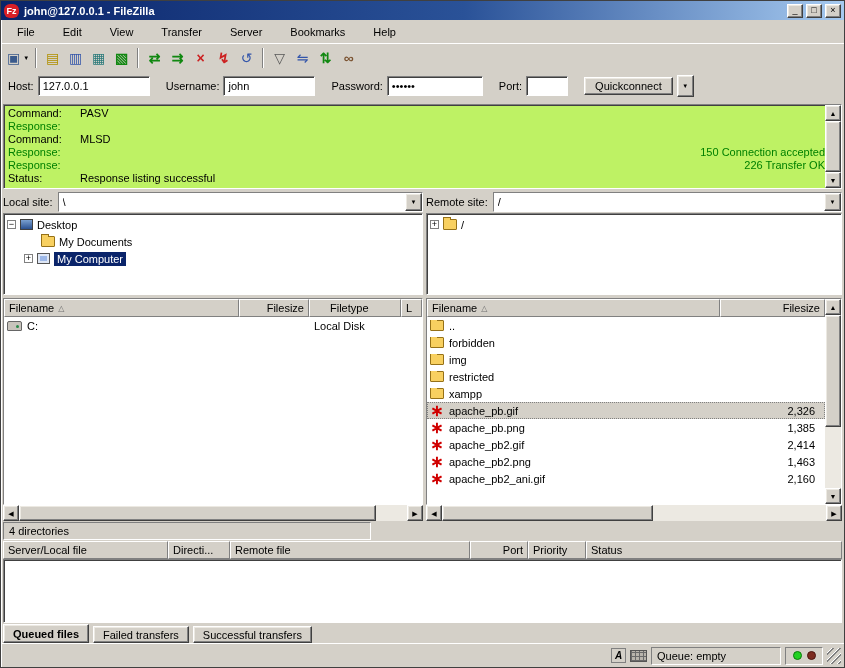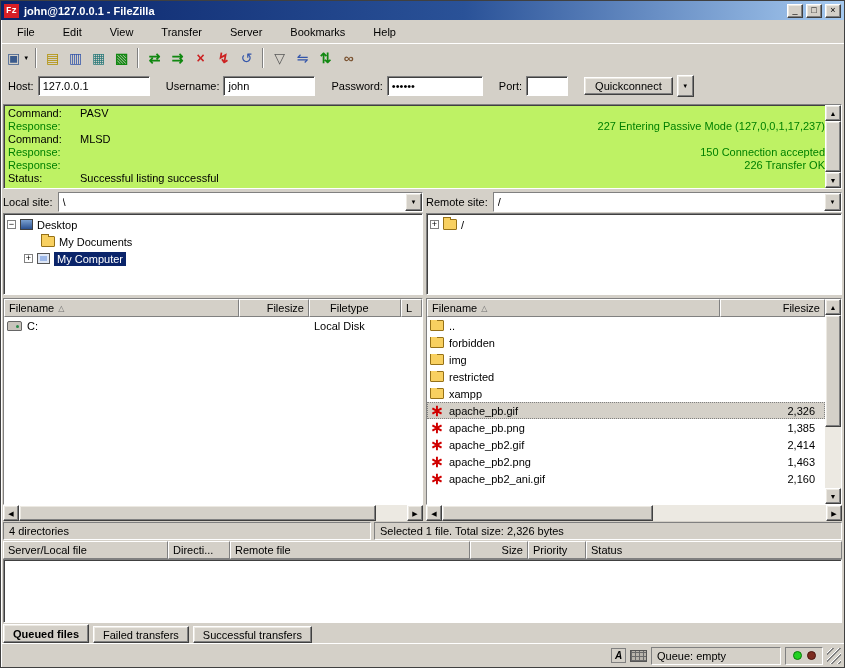--- a/index.html
+++ b/index.html
@@ -7,21 +7,21 @@
   body{font-family:"Liberation Sans",sans-serif;font-size:11px;color:#000;}
   .window{width:845px;height:668px;background:#d4d0c8;border:1px solid #404040;box-shadow:inset 1px 1px 0 #fff;display:flex;flex-direction:column;overflow:hidden;}
 
   
   .raised{background:#d4d0c8;border:1px solid;border-color:#fff #404040 #404040 #fff;box-shadow:inset -1px -1px 0 #808080,inset 1px 1px 0 #ece9e2;}
   .sunken{background:#fff;border:1px solid;border-color:#808080 #fff #fff #808080;box-shadow:inset 1px 1px 0 #404040;}
   .sunken-flat{border:1px solid;border-color:#808080 #fff #fff #808080;}
 
   
   .titlebar{height:19px;flex:0 0 auto;background:linear-gradient(90deg,#0a246a 0%,#2a5298 55%,#a6caf0 100%);display:flex;align-items:center;padding:0 3px;gap:3px;}
-  .app-icon{width:15px;height:14px;background:#d91f26;color:#fff;font-weight:bold;font-size:9px;display:flex;align-items:center;justify-content:center;border-radius:0;flex:0 0 auto;font-family:Liberation Mono, monospace;}
+  .app-icon{width:15px;height:14px;background:#d91f26;color:#fff;font-weight:bold;font-size:9px;display:flex;align-items:center;justify-content:center;border-radius:6px;flex:0 0 auto;}
   .title-text{color:#fff;font-weight:bold;flex:1;padding-left:2px;white-space:nowrap;overflow:hidden;}
   .winbtn{width:16px;height:14px;font-size:9px;display:flex;align-items:center;justify-content:center;padding:0;flex:0 0 auto;line-height:1;}
 
   
   .menubar{height:23px;flex:0 0 auto;display:flex;align-items:center;padding-left:2px;}
   .menu-item{padding:4px 14px;cursor:default;}
 
   
   .toolbar{height:28px;flex:0 0 auto;display:flex;align-items:center;padding:2px 4px;border-top:1px solid #fff;}
   .tbtn{height:22px;min-width:23px;display:flex;align-items:center;justify-content:center;padding:0 2px;}
@@ -221,37 +221,36 @@
   </div>
 
   <div class="logwrap sunken">
     <div class="loglines">
       <div class="logline k-command">
           <span class="loglabel">Command:</span>
           <span>PASV</span>
         </div>
       <div class="logline k-response">
           <span class="loglabel">Response:</span>
-          <span>227 Entering Passive Mode (127,0,0,1,17,237)</span>
         </div>
       <div class="logline k-command">
           <span class="loglabel">Command:</span>
           <span>MLSD</span>
         </div>
       <div class="logline k-response">
           <span class="loglabel">Response:</span>
           <span>150 Connection accepted</span>
         </div>
       <div class="logline k-response">
           <span class="loglabel">Response:</span>
           <span>226 Transfer OK</span>
         </div>
       <div class="logline k-status">
           <span class="loglabel">Status:</span>
-          <span>Successful listing successful</span>
+          <span>Response listing successful</span>
         </div>
     </div>
     <div class="vscroll">
       <button class="sbtn raised">▲</button>
       <div class="vtrack">
           <div class="vthumb raised" style="top:0;bottom:0;"></div>
         </div>
       <button class="sbtn raised">▼</button>
     </div>
   </div>
@@ -444,37 +443,34 @@
           </div>
         <button class="sbtn raised">▶</button>
       </div>
     </div>
   </div>
 
   <div class="statusrow">
     <div class="statusbox left sunken-flat">
         <span>4 directories</span>
       </div>
-    <div class="statusbox right sunken-flat">
-        <span>Selected 1 file. Total size: 2,326 bytes</span>
-      </div>
   </div>
 
   <div class="queuehdr">
     <div class="hdr qh-0">
         <span>Server/Local file</span>
       </div>
     <div class="hdr qh-1">
         <span>Directi...</span>
       </div>
     <div class="hdr qh-2">
         <span>Remote file</span>
       </div>
     <div class="hdr qh-3 right">
-        <span>Size</span>
+        <span>Port</span>
       </div>
     <div class="hdr qh-4">
         <span>Priority</span>
       </div>
     <div class="hdr qh-5">
         <span>Status</span>
       </div>
   </div>
   <div class="queuebody sunken"></div>
 

